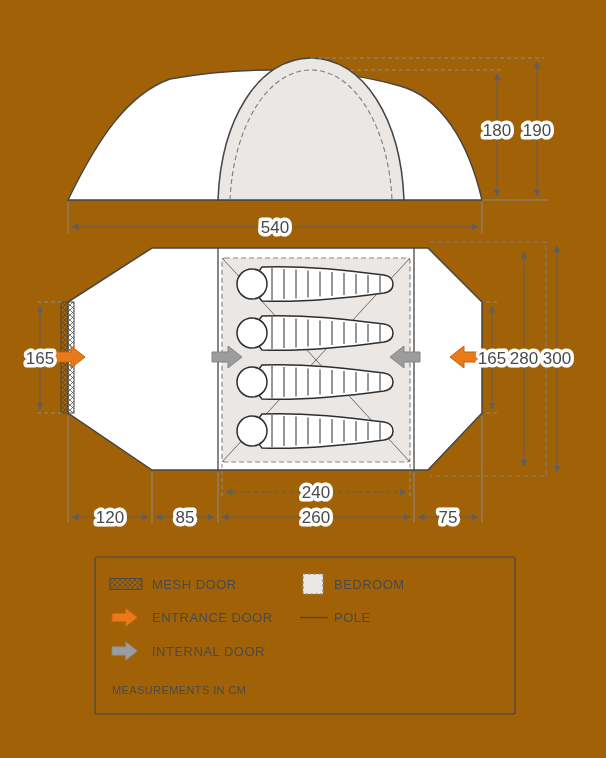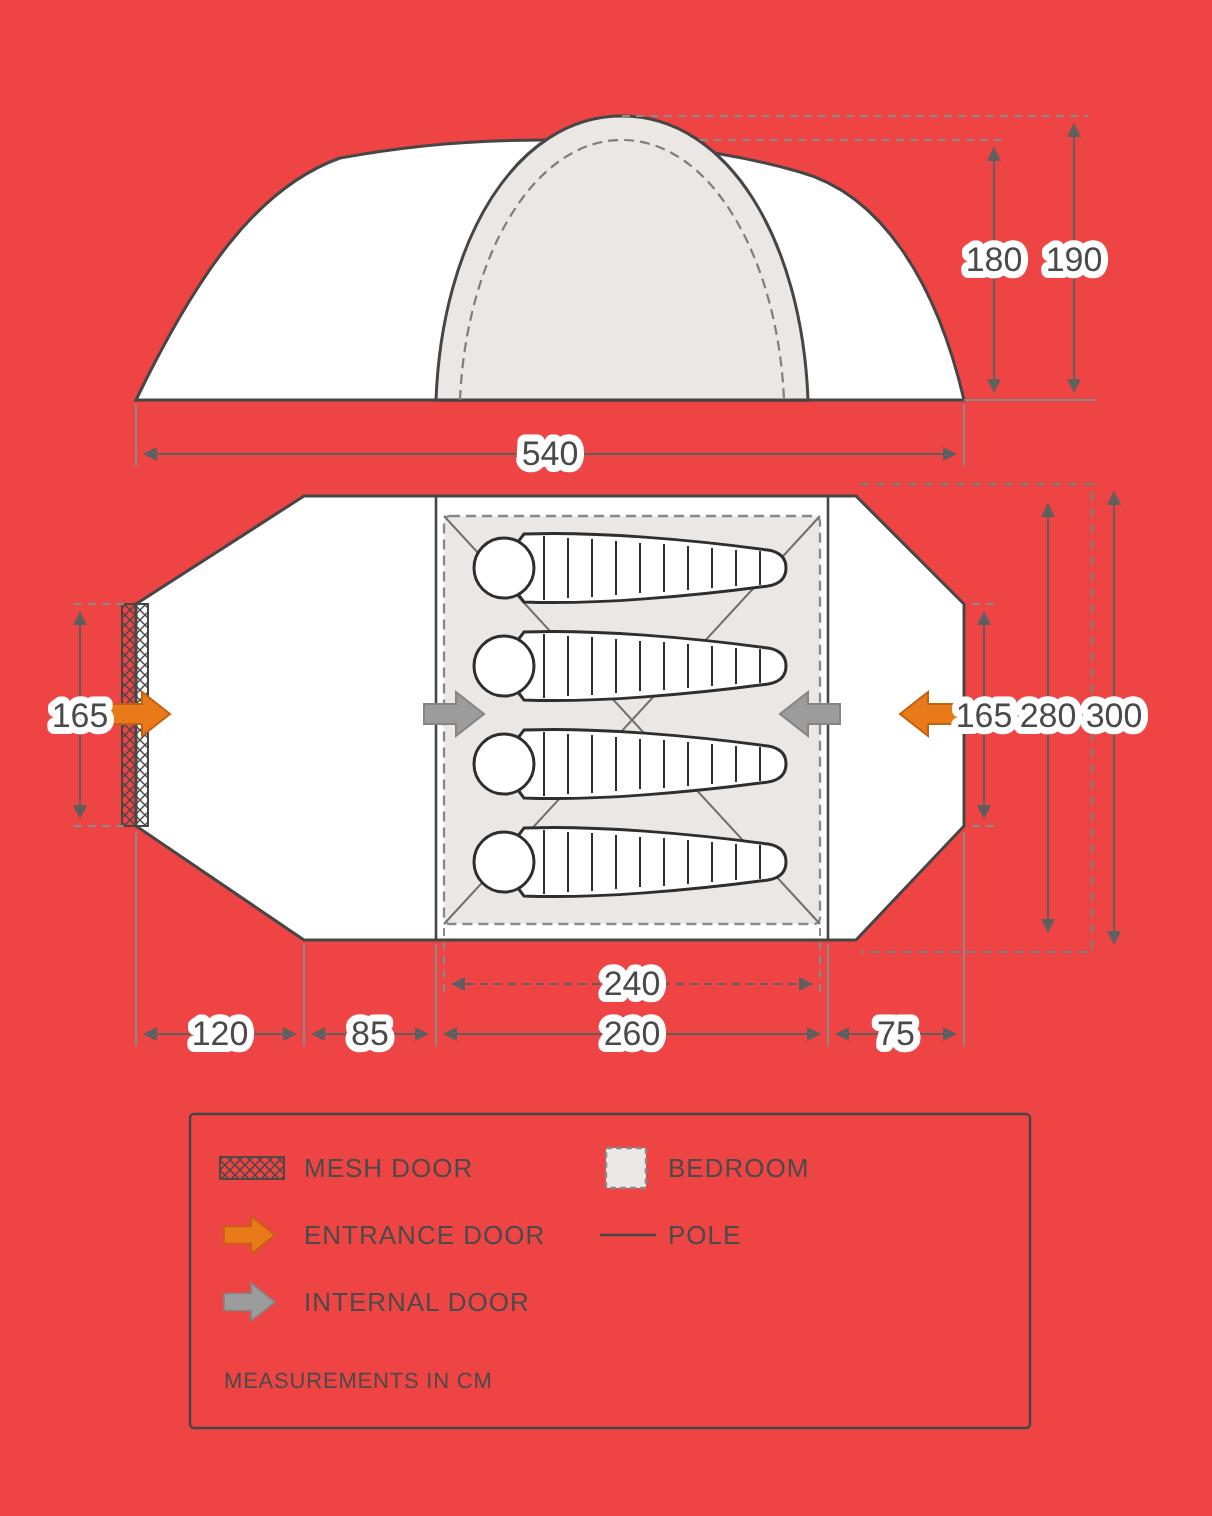--- a/index.html
+++ b/index.html
@@ -1,16 +1,16 @@
 <!DOCTYPE html>
 <html><head>
 <meta charset="utf-8">
 <style>
   html,body{margin:0;padding:0;background:#fff;}
-  .stage{width:606px;height:758px;position:relative;background:#ef4444;overflow:hidden;}
+  .stage{width:606px;height:758px;position:relative;background:#a16207;overflow:hidden;}
   svg{display:block;}
   .outline{fill:#ffffff;stroke:#464646;stroke-width:1.5;}
   .solid{stroke:#464646;stroke-width:1.3;fill:none;}
   .thin{stroke:#6f6f6f;stroke-width:1;fill:none;}
   .dim{stroke:#5f5f5f;stroke-width:1;fill:none;marker-start:url(#arr);marker-end:url(#arr);}
   .dimdash{stroke:#5f5f5f;stroke-width:1;fill:none;stroke-dasharray:4 3;marker-start:url(#arr);marker-end:url(#arr);}
   .ext{stroke:#8a8a8a;stroke-width:1;fill:none;stroke-dasharray:4 3;}
   .extsolid{stroke:#8a8a8a;stroke-width:1;fill:none;}
   .dash{stroke:#7e7e7e;stroke-width:1.1;stroke-dasharray:5 3;fill:none;}
   .num{font-family:"Liberation Sans",sans-serif;font-size:17px;fill:#4a4a4a;text-anchor:middle;

